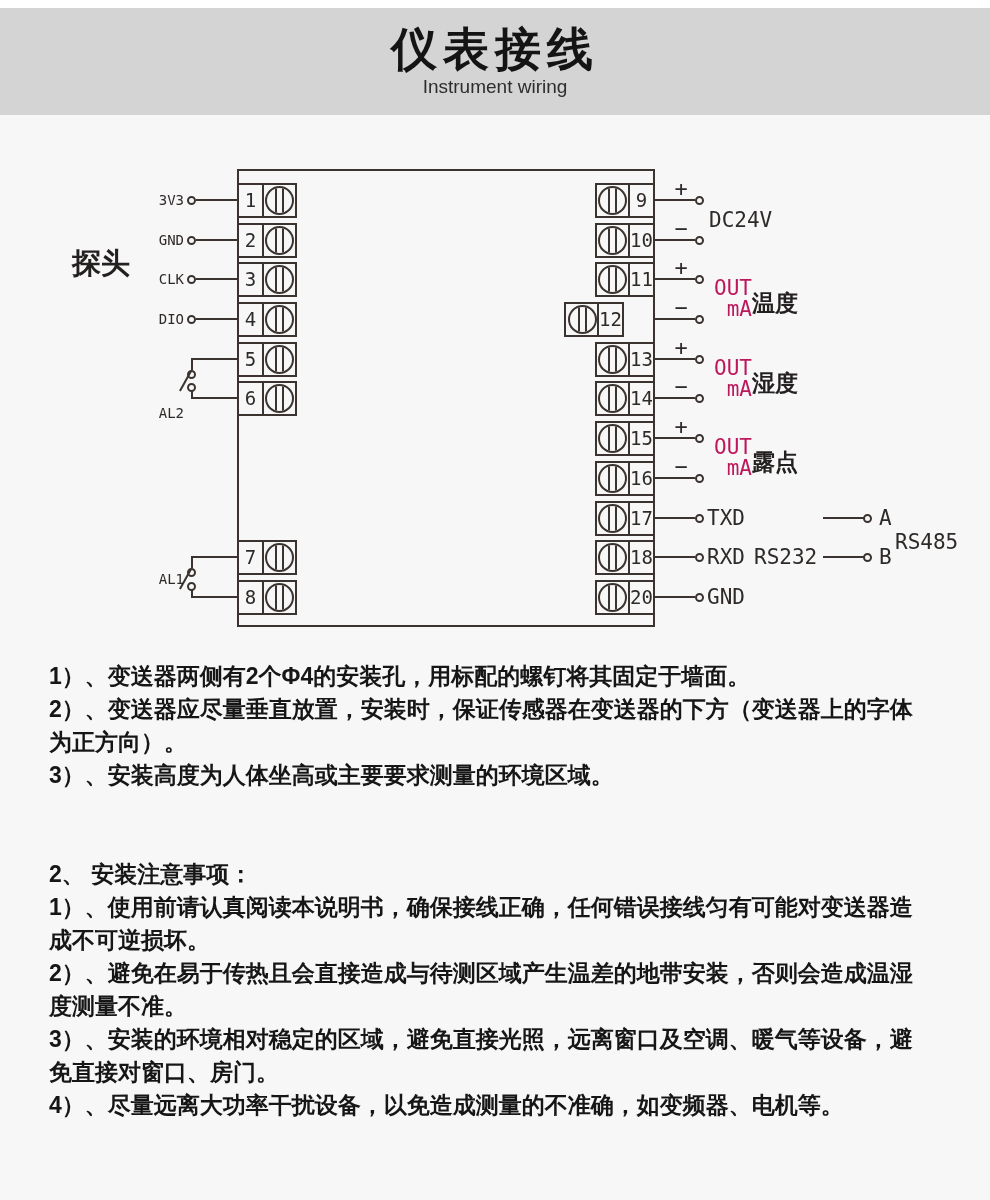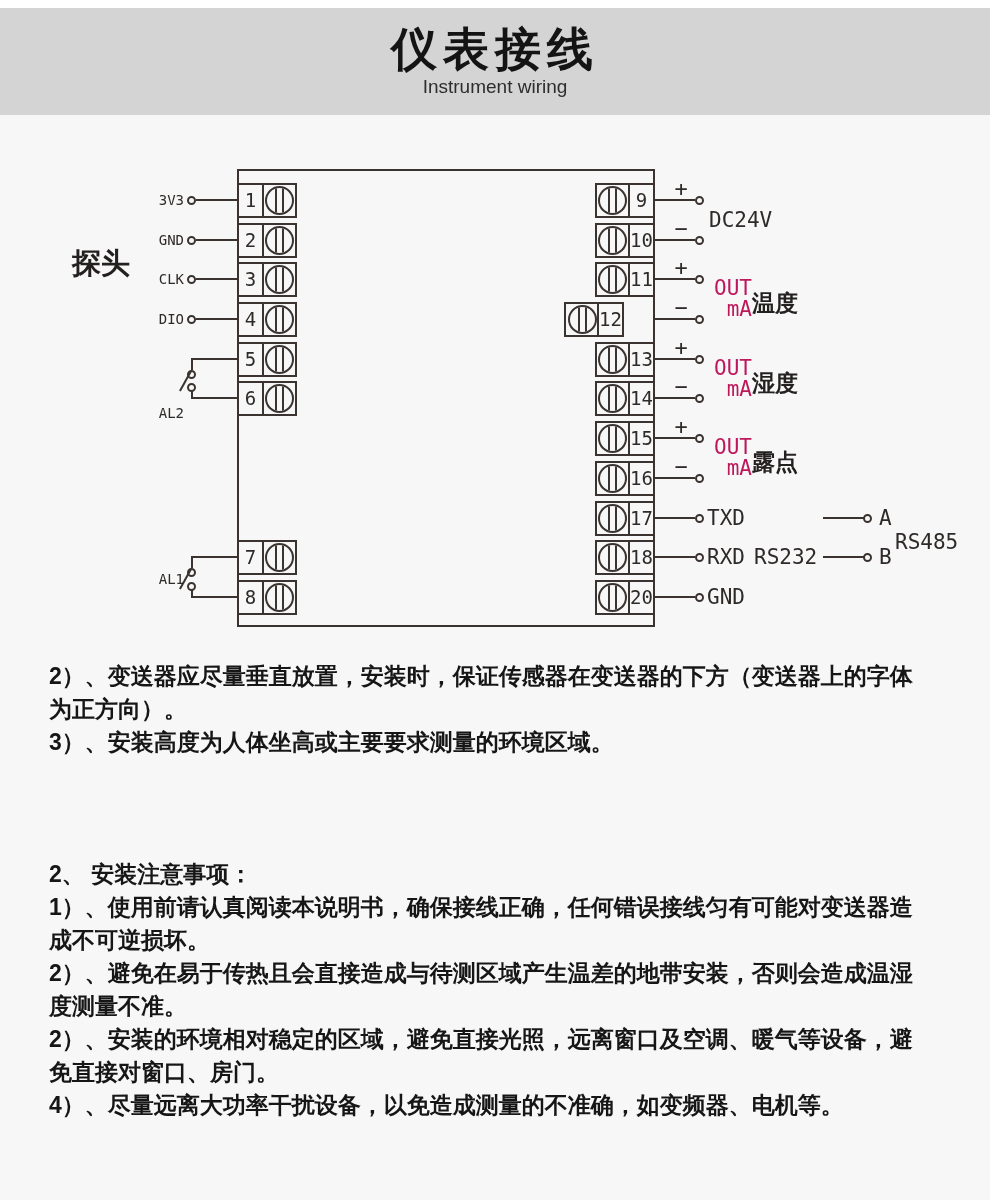--- a/index.html
+++ b/index.html
@@ -319,24 +319,25 @@
       <div class="wire" style="left: 823px; top: 517px; width: 41px;"></div>
       <div class="node" style="left: 863px; top: 514px;"></div>
       <div class="mono" style="left: 879px; top: 507px;">A</div>
       <div class="wire" style="left: 823px; top: 556px; width: 41px;"></div>
       <div class="node" style="left: 863px; top: 553px;"></div>
       <div class="mono" style="left: 879px; top: 546px;">B</div>
       <div class="mono" style="left: 895px; top: 531px;">RS485</div>
     </div>
 
   <div class="sec" style="top:660px">
+    <div>1）、变送器两侧有2个Φ4的安装孔，用标配的螺钉将其固定于墙面。</div>
     <div>2）、变送器应尽量垂直放置，安装时，保证传感器在变送器的下方（变送器上的字体为正方向）。</div>
     <div>3）、安装高度为人体坐高或主要要求测量的环境区域。</div>
   </div>
 
   <div class="sec" style="top:858px">
     <div>2、 安装注意事项：</div>
     <div>1）、使用前请认真阅读本说明书，确保接线正确，任何错误接线匀有可能对变送器造成不可逆损坏。</div>
     <div>2）、避免在易于传热且会直接造成与待测区域产生温差的地带安装，否则会造成温湿度测量不准。</div>
-    <div>2）、安装的环境相对稳定的区域，避免直接光照，远离窗口及空调、暖气等设备，避免直接对窗口、房门。</div>
+    <div>3）、安装的环境相对稳定的区域，避免直接光照，远离窗口及空调、暖气等设备，避免直接对窗口、房门。</div>
     <div>4）、尽量远离大功率干扰设备，以免造成测量的不准确，如变频器、电机等。</div>
   </div>
 </div>
 
 </body></html>

